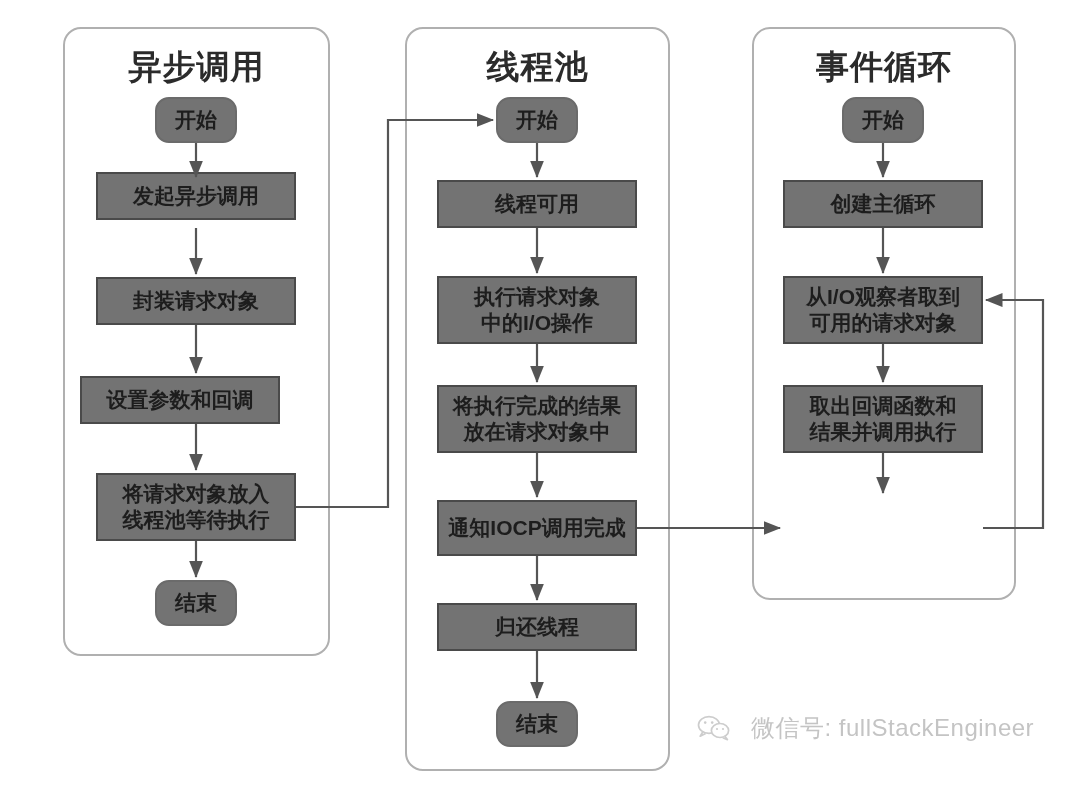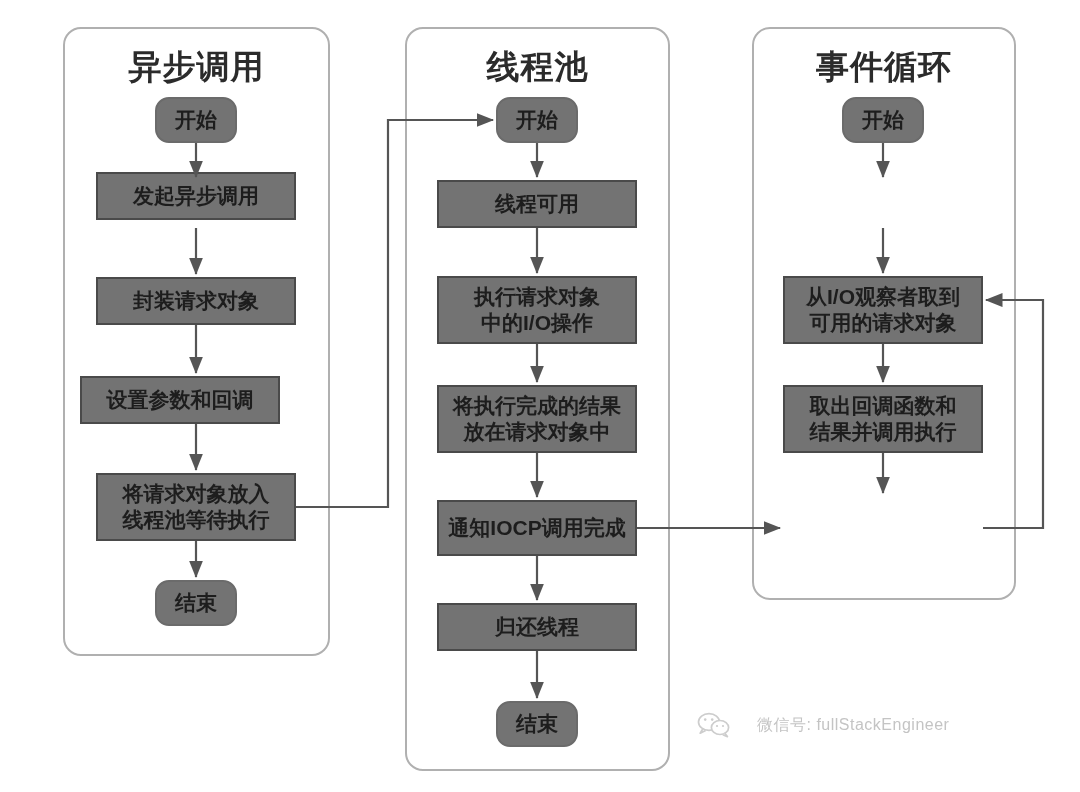--- a/index.html
+++ b/index.html
@@ -70,23 +70,23 @@
     top: 0;
     width: 1080px;
     height: 792px;
     pointer-events: none;
   }
   
   .watermark {
     position: absolute;
     display: flex;
     align-items: center;
-    gap: 26px;
+    gap: 20px;
     color: #c9c9c9;
-    font-size: 16px;
+    font-size: 24px;
     letter-spacing: 0.5px;
     white-space: nowrap;
   }
   .watermark .wm-text {
     color: #c4c4c4;
   }
 </style>
 </head>
 <body>
 
@@ -156,20 +156,23 @@
   </div>
 
   <div class="lane" style="left:752px; top:27px; width:264px; height:573px;">
     <div class="lane-title">事件循环</div>
   </div>
 
   <div class="node terminal" style="left:842px; top:97px; width:82px; height:46px;">
     <span>开始</span>
   </div>
 
+  <div class="node process" style="left:783px; top:180px; width:200px; height:48px;">
+    <span>创建主循环</span>
+  </div>
 
   <div class="node process" style="left:783px; top:276px; width:200px; height:68px; flex-direction:column;">
     <span>从I/O观察者取到</span>
     <span>可用的请求对象</span>
   </div>
 
   <div class="node process" style="left:783px; top:385px; width:200px; height:68px; flex-direction:column;">
     <span>取出回调函数和</span>
     <span>结果并调用执行</span>
   </div>

